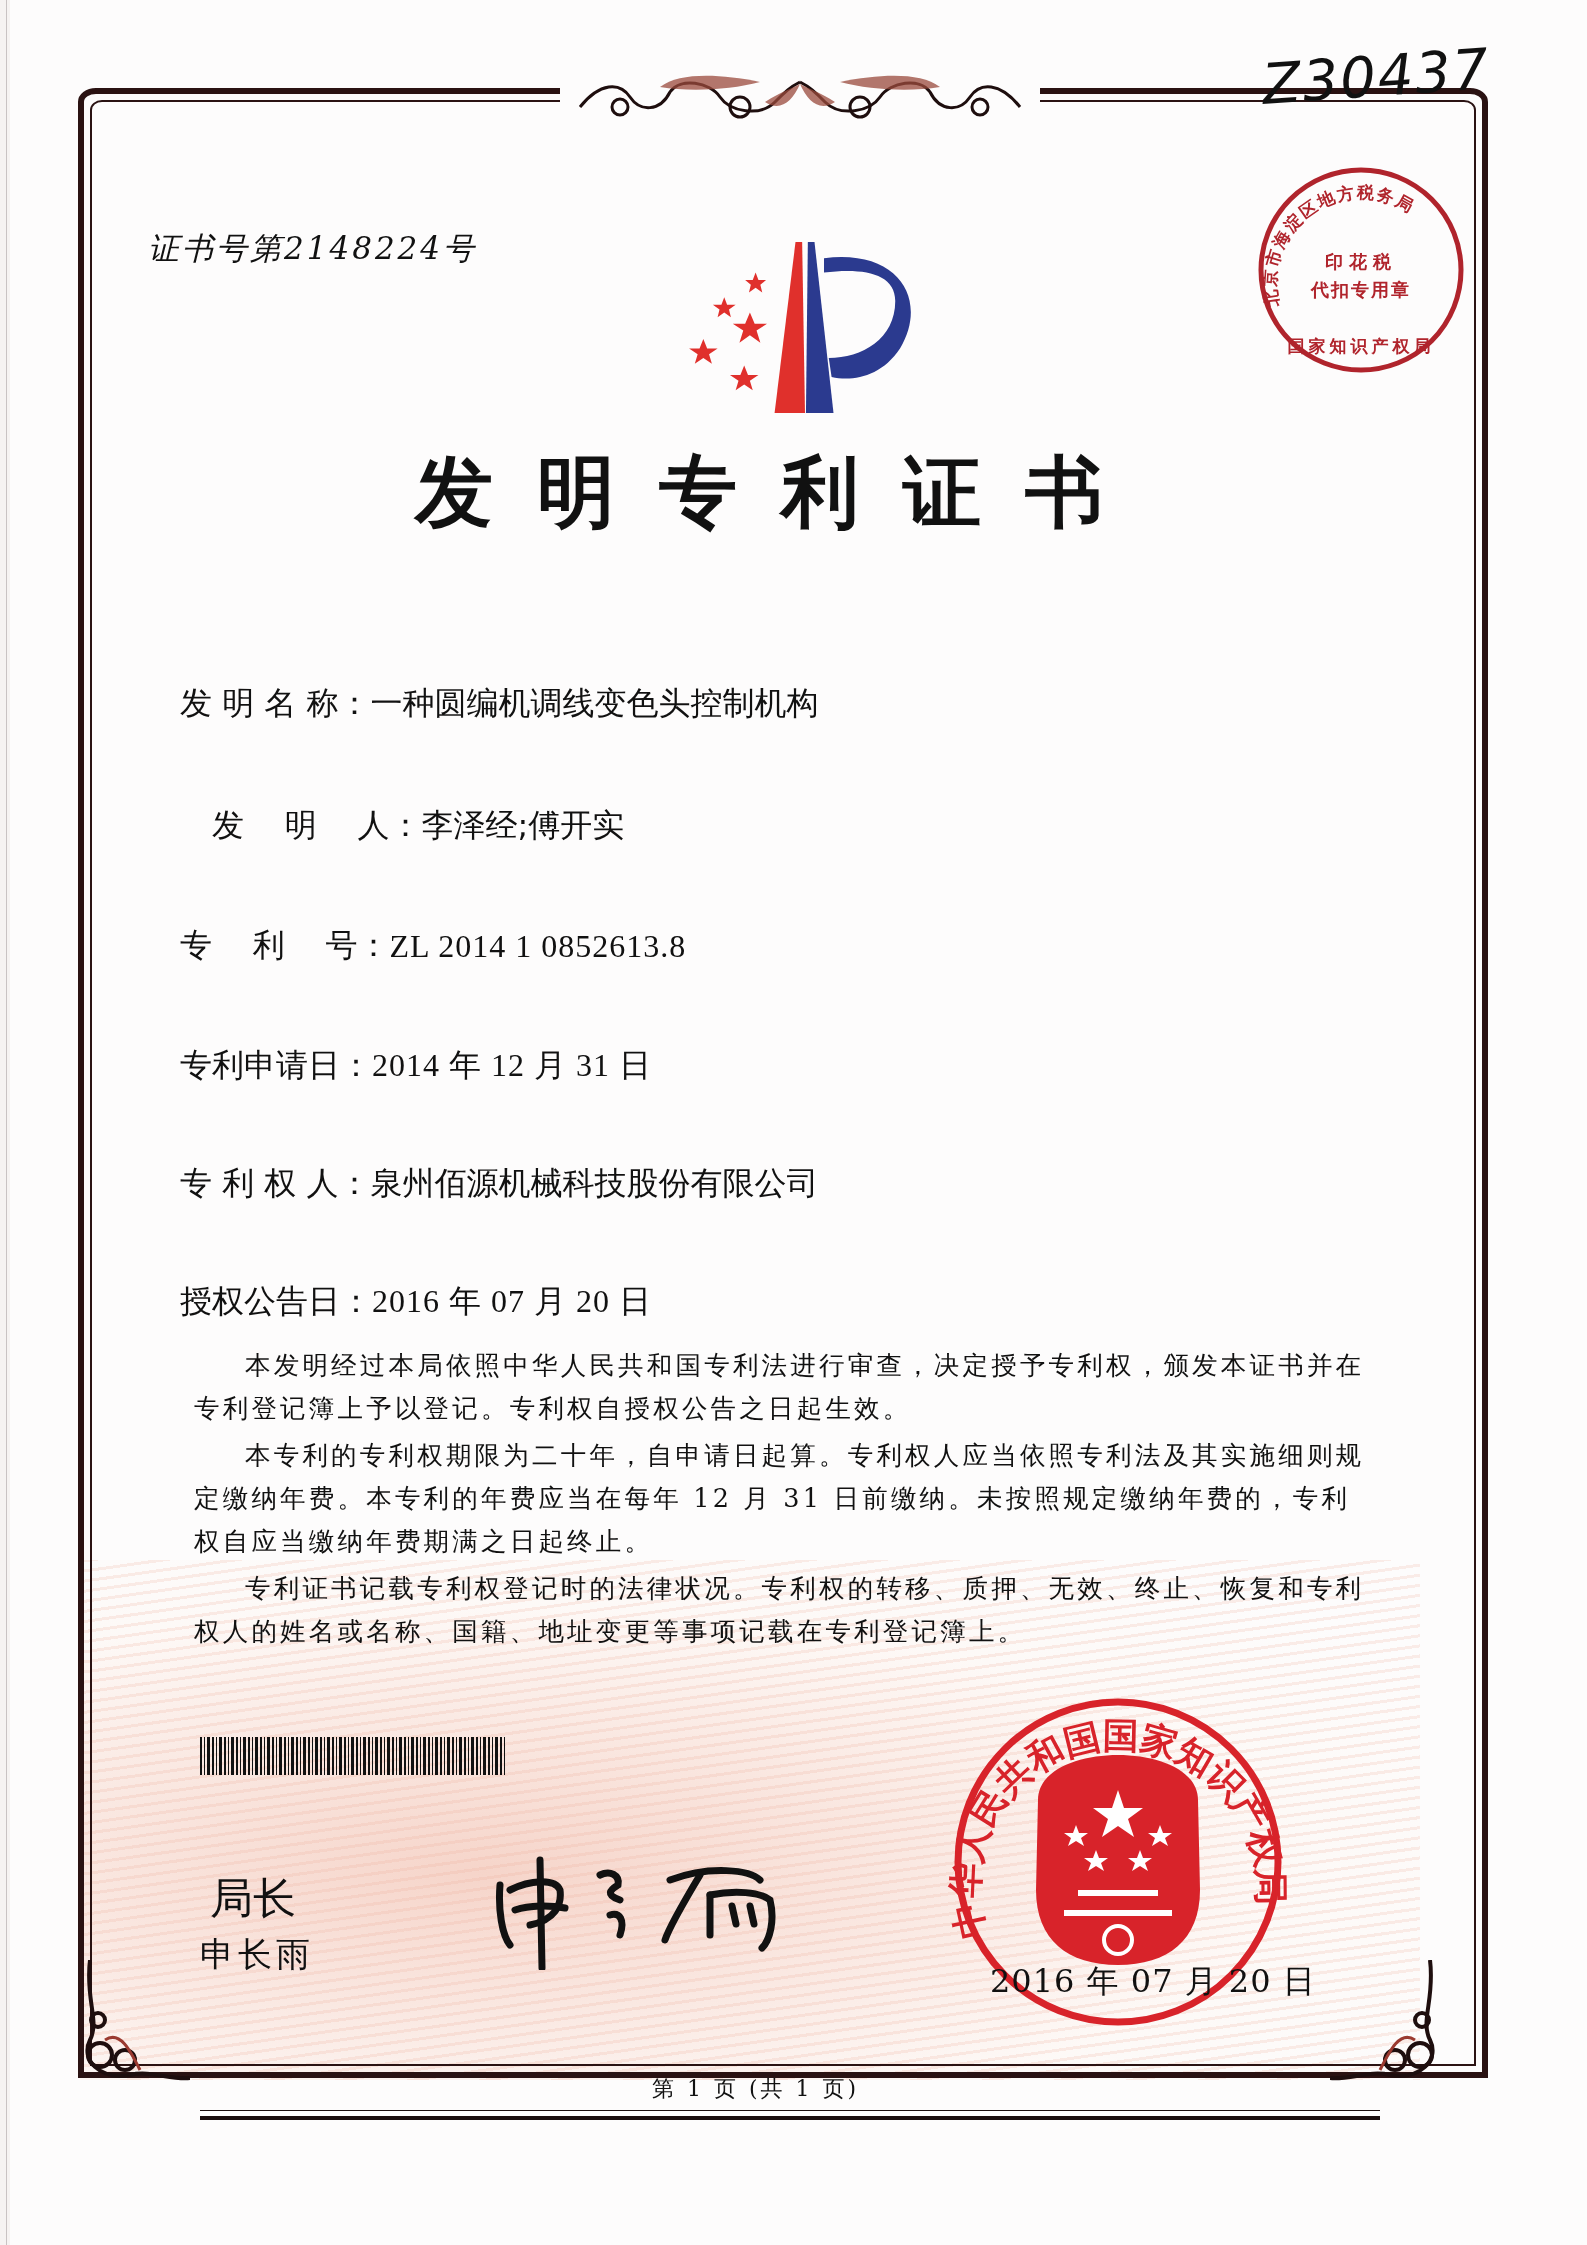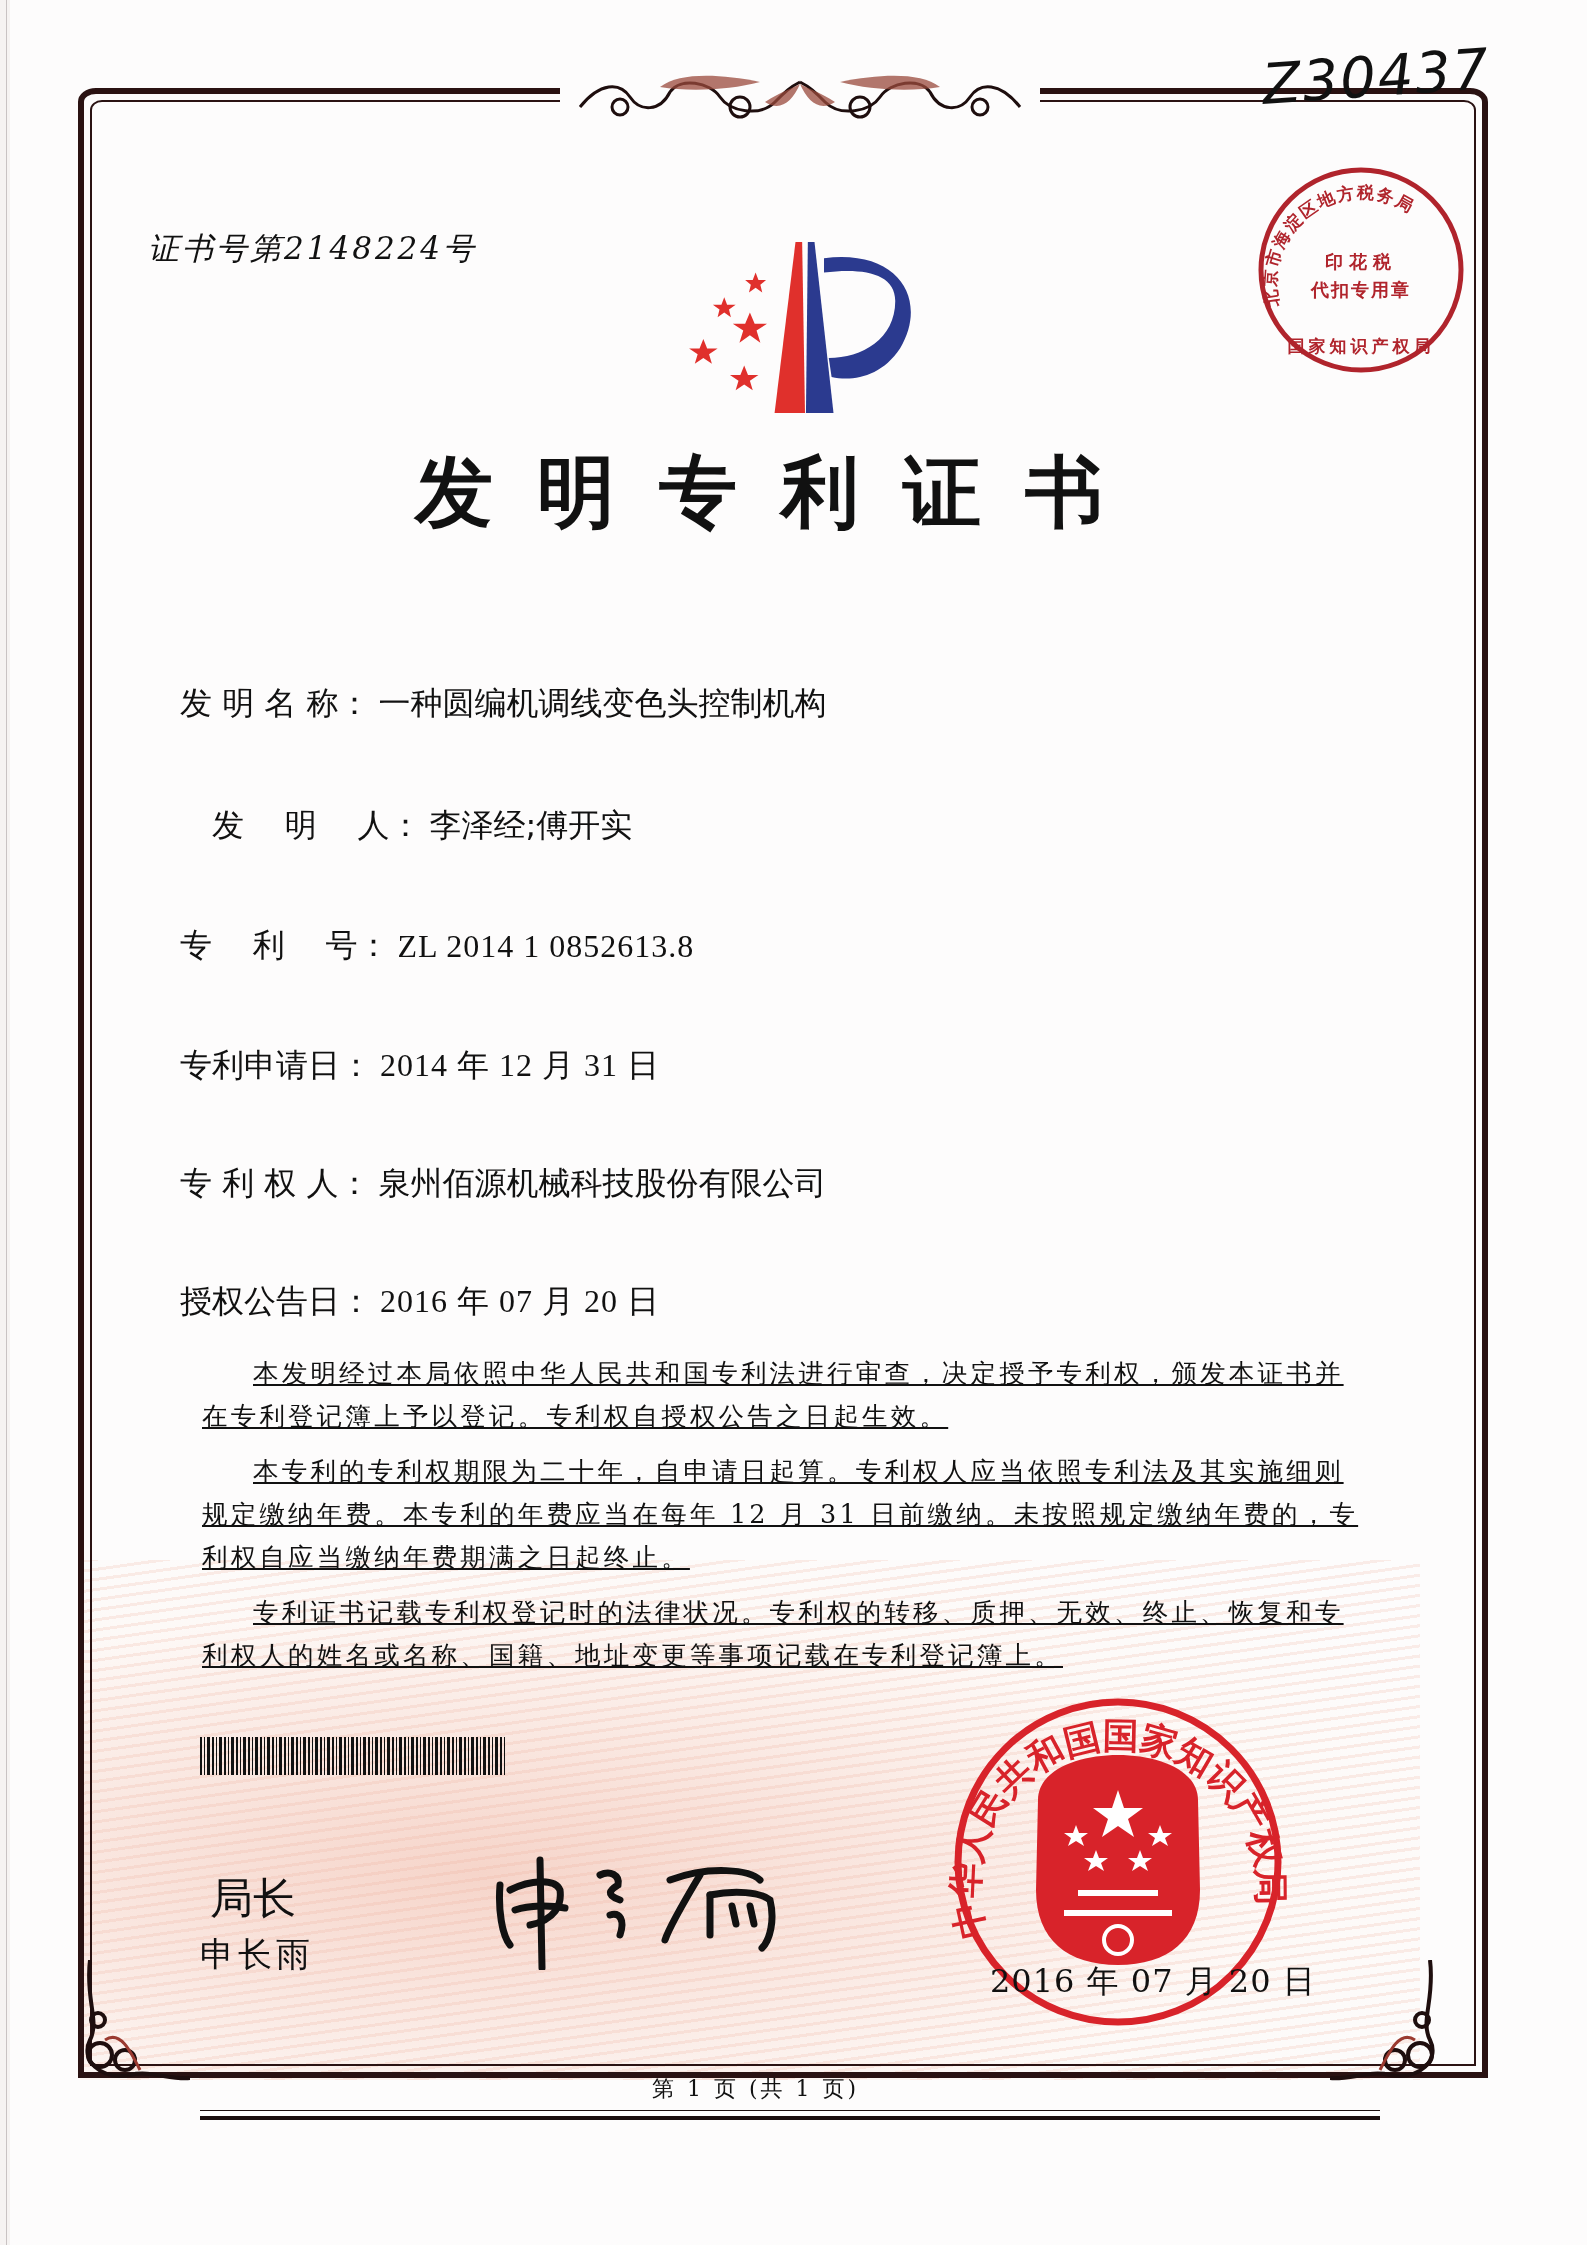--- a/index.html
+++ b/index.html
@@ -49,37 +49,37 @@
 
     .cnipa-logo { position: absolute; left: 670px; top: 225px; width: 270px; height: 190px; }
 
     .tax-stamp { position: absolute; left: 1253px; top: 162px; width: 216px; height: 216px; }
 
     .main-title {
       position: absolute; left: 415px; top: 441px; font-size: 78px; letter-spacing: 44px;
       font-family: "DejaVu Serif", serif; font-weight: bold;
     }
 
-    .field { position: absolute; left: 180px; font-size: 32px; display: flex; align-items: baseline; gap: 8px; }
+    .field { position: absolute; left: 180px; font-size: 32px; display: flex; align-items: baseline; }
     .field .label { display: inline-block; letter-spacing: 0; white-space: pre; font-family: "DejaVu Sans", sans-serif; }
     .field .value { font-family: "DejaVu Sans", sans-serif; }
     .field .value.serif { font-family: Liberation Serif, serif; letter-spacing: 1px; }
 
     .f1 { top: 682px; }
     .f2 { top: 804px; margin-left: 32px; }
     .f3 { top: 924px; align-items: center; }
     .f4 { top: 1044px; }
     .f5 { top: 1162px; }
     .f6 { top: 1280px; }
 
     .statement {
       position: absolute; left: 190px; top: 1340px; width: 1185px;
       font-family: "DejaVu Serif", serif; font-size: 25.5px; line-height: 43px; letter-spacing: 3.2px;
     }
-    .statement p { margin: 12px; text-indent: 2em; text-decoration: underline; }
+    .statement p { margin: 4px; text-indent: 2em; }
 
     .barcode {
       position: absolute; left: 200px; top: 1737px; width: 306px; height: 38px;
       background: repeating-linear-gradient(90deg, #111 0 2px, transparent 2px 4px, #111 4px 5px, transparent 5px 7px, #111 7px 10px, transparent 10px 12px);
     }
     .director-title {
       position: absolute; left: 210px; top: 1870px; font-family: "DejaVu Sans", sans-serif; font-size: 43px;
     }
     .director-name {
       position: absolute; left: 200px; top: 1932px; font-family: "DejaVu Sans", sans-serif; font-size: 34px; letter-spacing: 4px;

